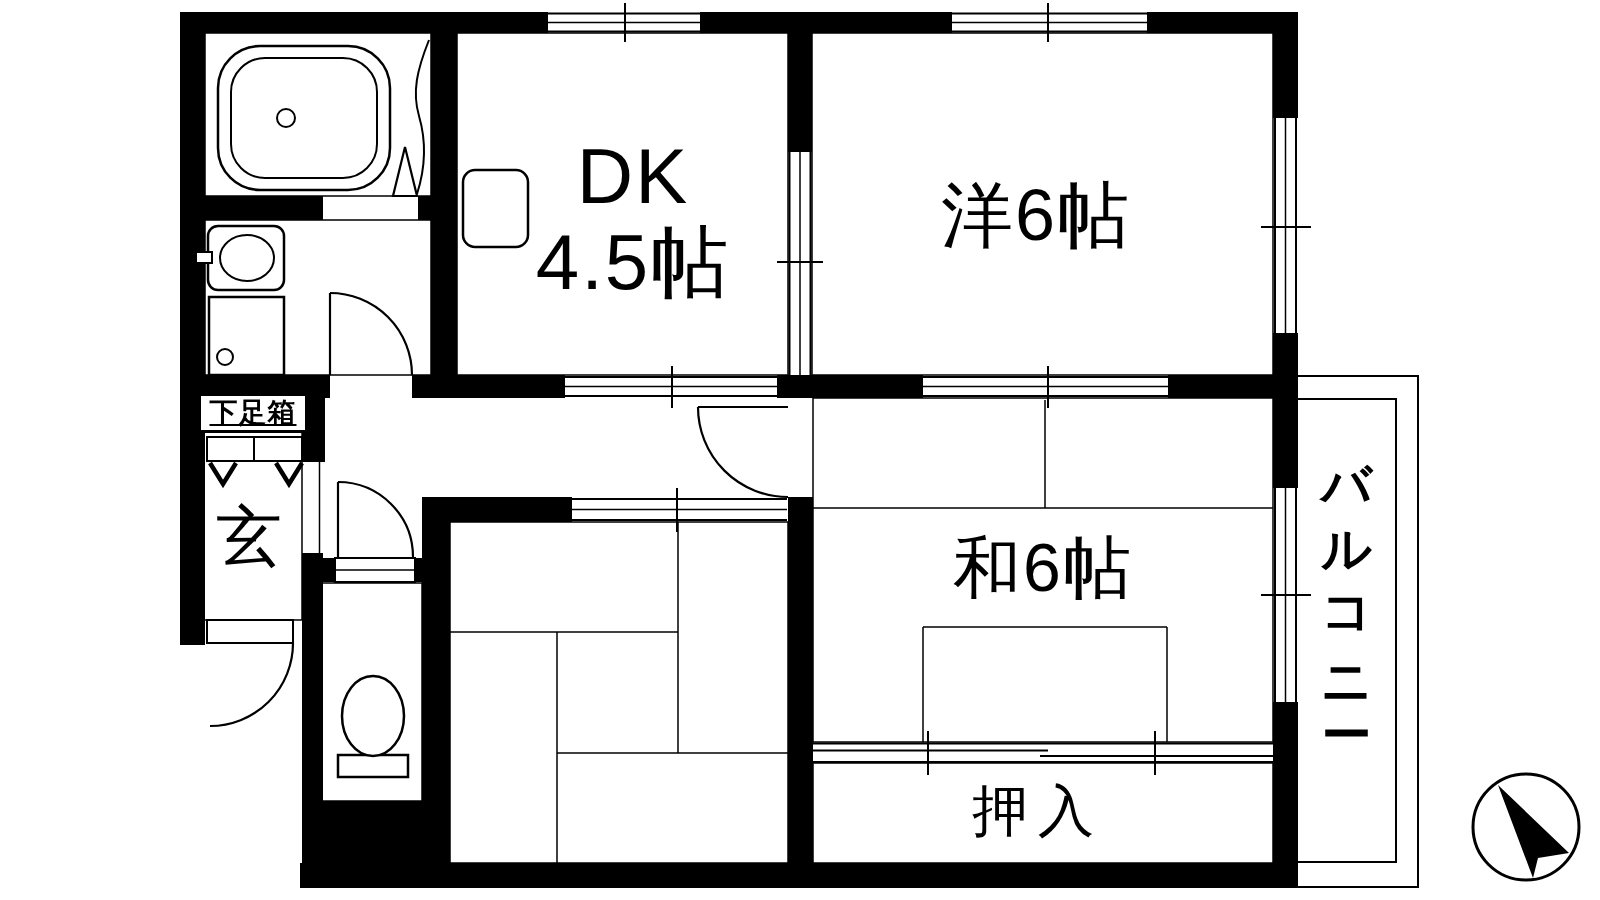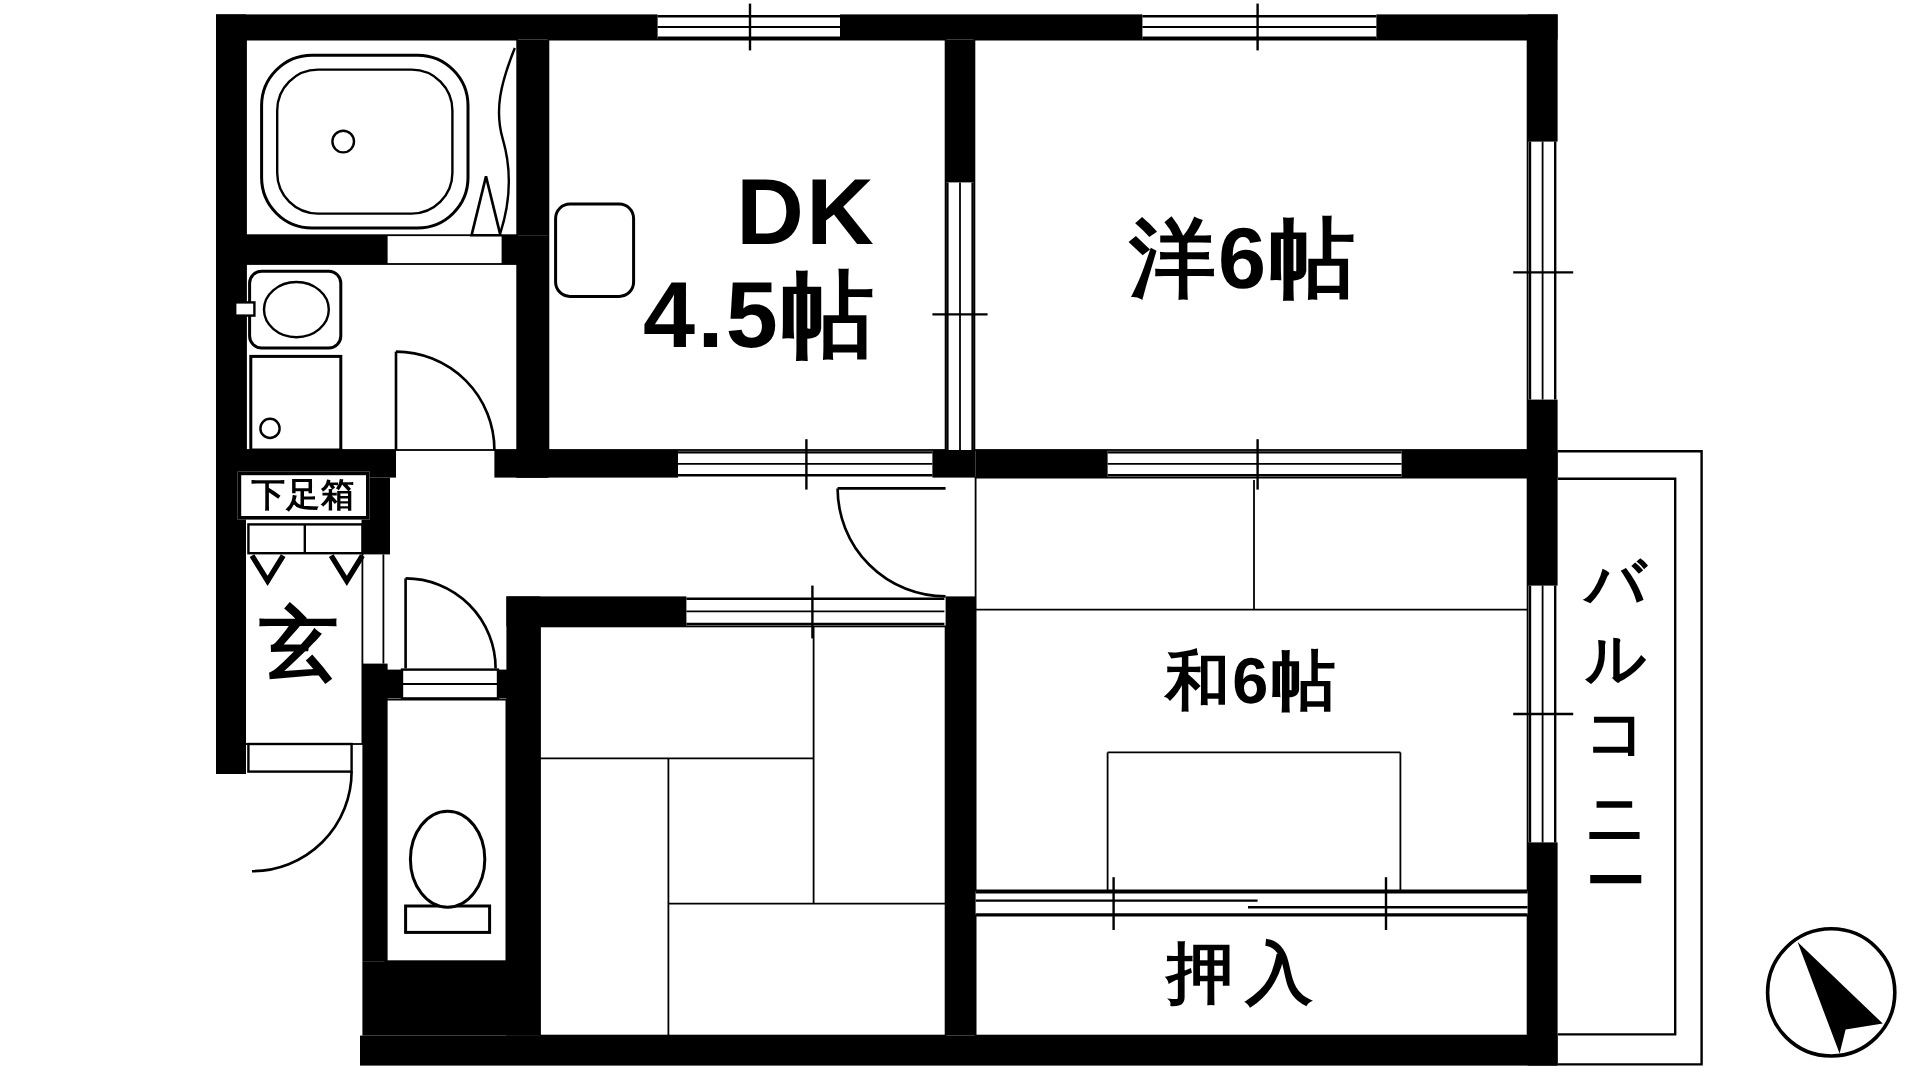--- a/index.html
+++ b/index.html
@@ -1,31 +1,31 @@
 <!DOCTYPE html>
 <html><head>
 <meta charset="utf-8">
 <style>
   html,body{margin:0;padding:0;background:#fff;}
   #plan{position:relative;width:1600px;height:900px;background:#ffffff;overflow:hidden;
         font-family:"Liberation Sans","DejaVu Sans",sans-serif;color:#000;}
   #plan svg{position:absolute;left:0;top:0;}
-  .lbl{position:absolute;transform:translate(-50%,-50%);font-weight:700;color:#000;
-       white-space:nowrap;text-align:right;}
+  .lbl{position:absolute;transform:translate(-50%,-50%);font-weight:400;color:#000;
+       white-space:nowrap;text-align:center;}
   .lbl-dk{left:633px;top:220px;font-size:78px;line-height:1.10;letter-spacing:2px;}
   .lbl-yo{left:1036px;top:216px;font-size:72px;letter-spacing:2px;}
-  .lbl-wa6{left:1043px;top:568px;font-size:54px;letter-spacing:2px;}
+  .lbl-wa6{left:1043px;top:568px;font-size:68px;letter-spacing:2px;}
   .lbl-wa45{left:618px;top:688px;font-size:74px;letter-spacing:1px;}
   .lbl-oshiire{left:1038px;top:812px;font-size:56px;letter-spacing:10px;}
   .lbl-gen{left:249px;top:537px;font-size:66px;}
   .lbl-balcony{left:1314px;top:428px;transform:none;writing-mode:vertical-rl;
                text-orientation:mixed;font-size:50px;letter-spacing:13px;font-weight:700;}
   .getabako{position:absolute;left:198px;top:393px;width:110px;height:40px;background:#fff;
             border:3px solid #000;box-sizing:border-box;display:flex;align-items:center;
-            justify-content:center;font-size:28px;font-weight:700;letter-spacing:1px;}
+            justify-content:center;font-size:28px;font-weight:700;letter-spacing:1px;text-decoration:underline;}
 </style>
 </head>
 <body>
 
 <div id="plan">
 
 <svg width="1600" height="900" viewBox="0 0 1600 900">
 
   <g fill="#000000" stroke="none">
     <rect x="180" y="12" width="368" height="21"></rect>

